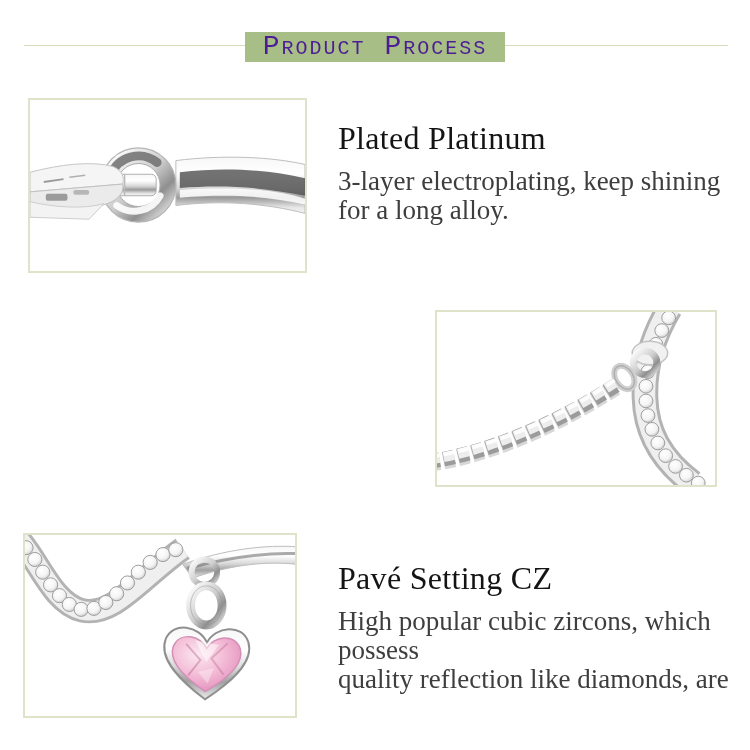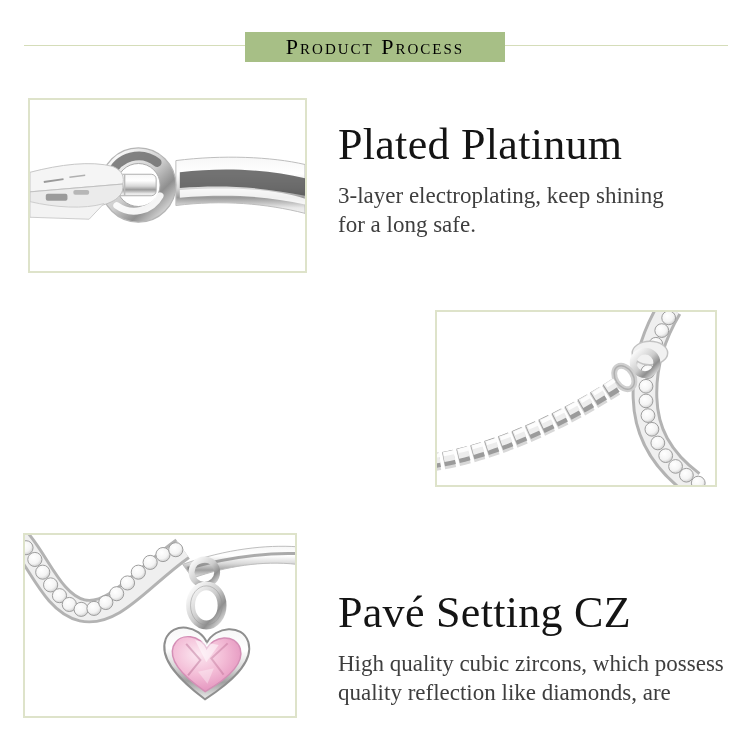--- a/index.html
+++ b/index.html
@@ -1,33 +1,33 @@
 <!DOCTYPE html>
 <html><head>
 <meta charset="utf-8">
 <style>
   html,body{margin:0;padding:0;background:#ffffff;}
   .page{position:relative;width:750px;height:750px;background:#ffffff;overflow:hidden;
         font-family:"Liberation Serif",serif;}
   .rule{position:absolute;left:24px;top:45px;width:704px;height:1px;background:#d5ddb9;}
   .banner{position:absolute;left:245px;top:32px;width:260px;height:30px;background:#a7bf86;
-          color:#000000;text-align:center;font-family:Liberation Serif, serif;
-          font-variant:small-caps;font-size:22px;letter-spacing:2px;line-height:29px;}
+          color:#4c1d95;text-align:center;font-family:Liberation Mono, monospace;
+          font-variant:small-caps;font-size:28px;letter-spacing:2px;line-height:29px;}
   .photo-frame{position:absolute;border:2px solid #dee3ca;background:#ffffff;box-sizing:border-box;}
   .photo-frame svg{display:block;width:100%;height:100%;}
   .sec{position:absolute;}
-  .sec h2{margin:0;font-size:44px;font-weight:400;color:#141414;line-height:1.15;letter-spacing:0.3px;}
-  .sec p{margin:10px 0 0 0;font-size:23px;line-height:29px;color:#3e3e3e;}
+  .sec h2{margin:0;font-size:32px;font-weight:400;color:#141414;line-height:1.15;letter-spacing:0.3px;}
+  .sec p{margin:10px 0 0 0;font-size:27px;line-height:29px;color:#3e3e3e;}
   .sec p span{display:block;}
   .f1{left:28px;top:98px;width:279px;height:175px;}
   .f2{left:435px;top:310px;width:282px;height:177px;}
   .f3{left:23px;top:533px;width:274px;height:185px;}
   .s1{left:338px;top:120px;width:385px;}
   .s2{left:31px;top:338px;width:395px;}
-  .s3{left:338px;top:560px;width:402px;margin-top:28px;}
+  .s3{left:338px;top:560px;width:402px;}
   .stone{fill:url(#stoneG2);stroke:#9c9c9c;stroke-width:1;}
   .stone3{fill:url(#stoneG3);stroke:#9c9c9c;stroke-width:1;}
 </style>
 </head>
 <body>
 
 <div class="page">
 
   <div class="rule"></div>
   <div class="banner">
@@ -73,21 +73,21 @@
       <rect x="44" y="92" width="16" height="5" rx="2" fill="#aaaaaa" opacity="0.8"></rect>
       <line x1="14" y1="84" x2="34" y2="81" stroke="#9a9a9a" stroke-width="2"></line>
       <line x1="40" y1="79" x2="56" y2="77" stroke="#b0b0b0" stroke-width="1.5"></line>
     </svg>
   </div>
 
   <div class="sec s1">
     <h2>Plated Platinum</h2>
     <p>
       <span>3-layer electroplating, keep shining</span>
-      <span>for a long safe.</span>
+      <span>for a long alloy.</span>
     </p>
   </div>
 
 
   <div class="photo-frame f2">
     <svg viewBox="0 0 282 177" preserveAspectRatio="none">
       <defs>
         <radialGradient id="stoneG2" cx="0.4" cy="0.35" r="0.8">
           <stop offset="0" stop-color="#ffffff"></stop>
             <stop offset="0.55" stop-color="#f4f4f4"></stop>
@@ -193,18 +193,18 @@
         <path d="M205,110 L189,126 L202,142" stroke="rgba(150,60,105,0.25)" fill="none" stroke-width="2"></path>
         <path d="M172,108 L196,112 L184,130 Z" fill="rgba(255,255,255,0.5)"></path>
         <path d="M176,140 L192,136 L186,152 Z" fill="rgba(255,255,255,0.35)"></path>
       </g>
     </svg>
   </div>
 
   <div class="sec s3">
     <h2>Pavé Setting CZ</h2>
     <p>
-      <span>High quality cubic zircons, which possess</span>
+      <span>High popular cubic zircons, which possess</span>
       <span>quality reflection like diamonds, are</span>
     </p>
   </div>
 
 </div>
 
 </body></html>

